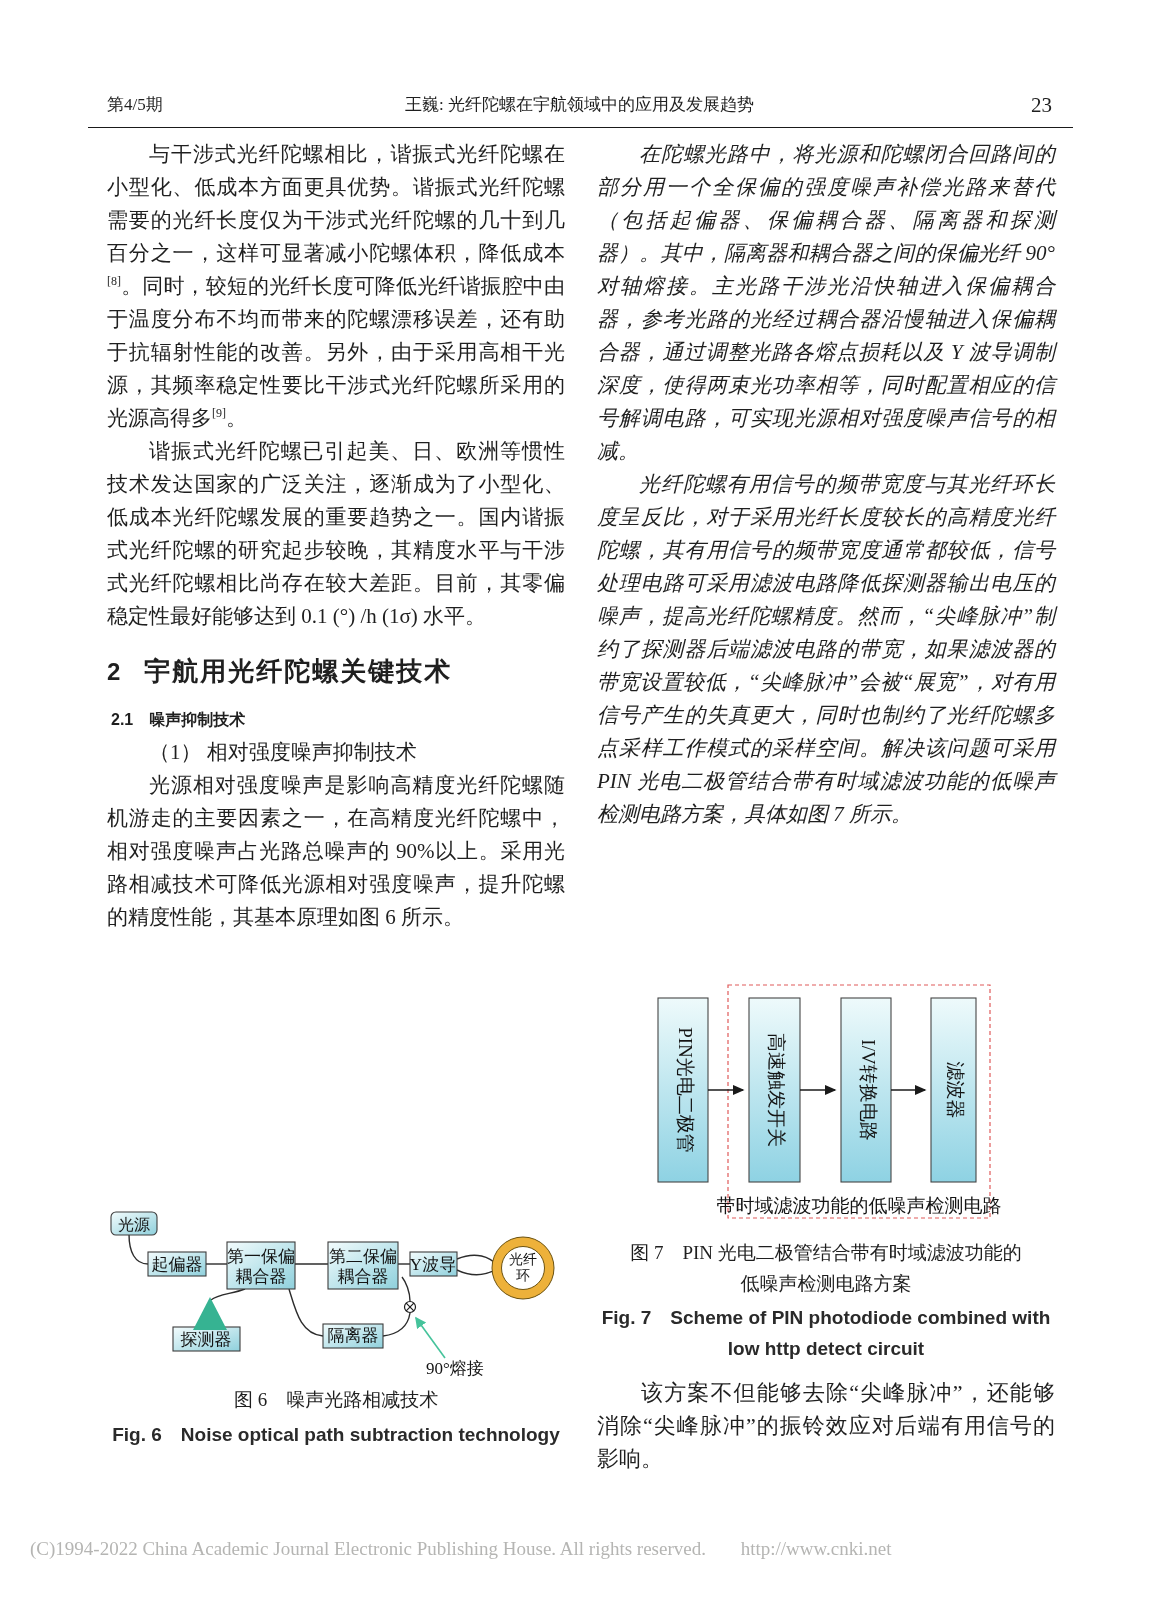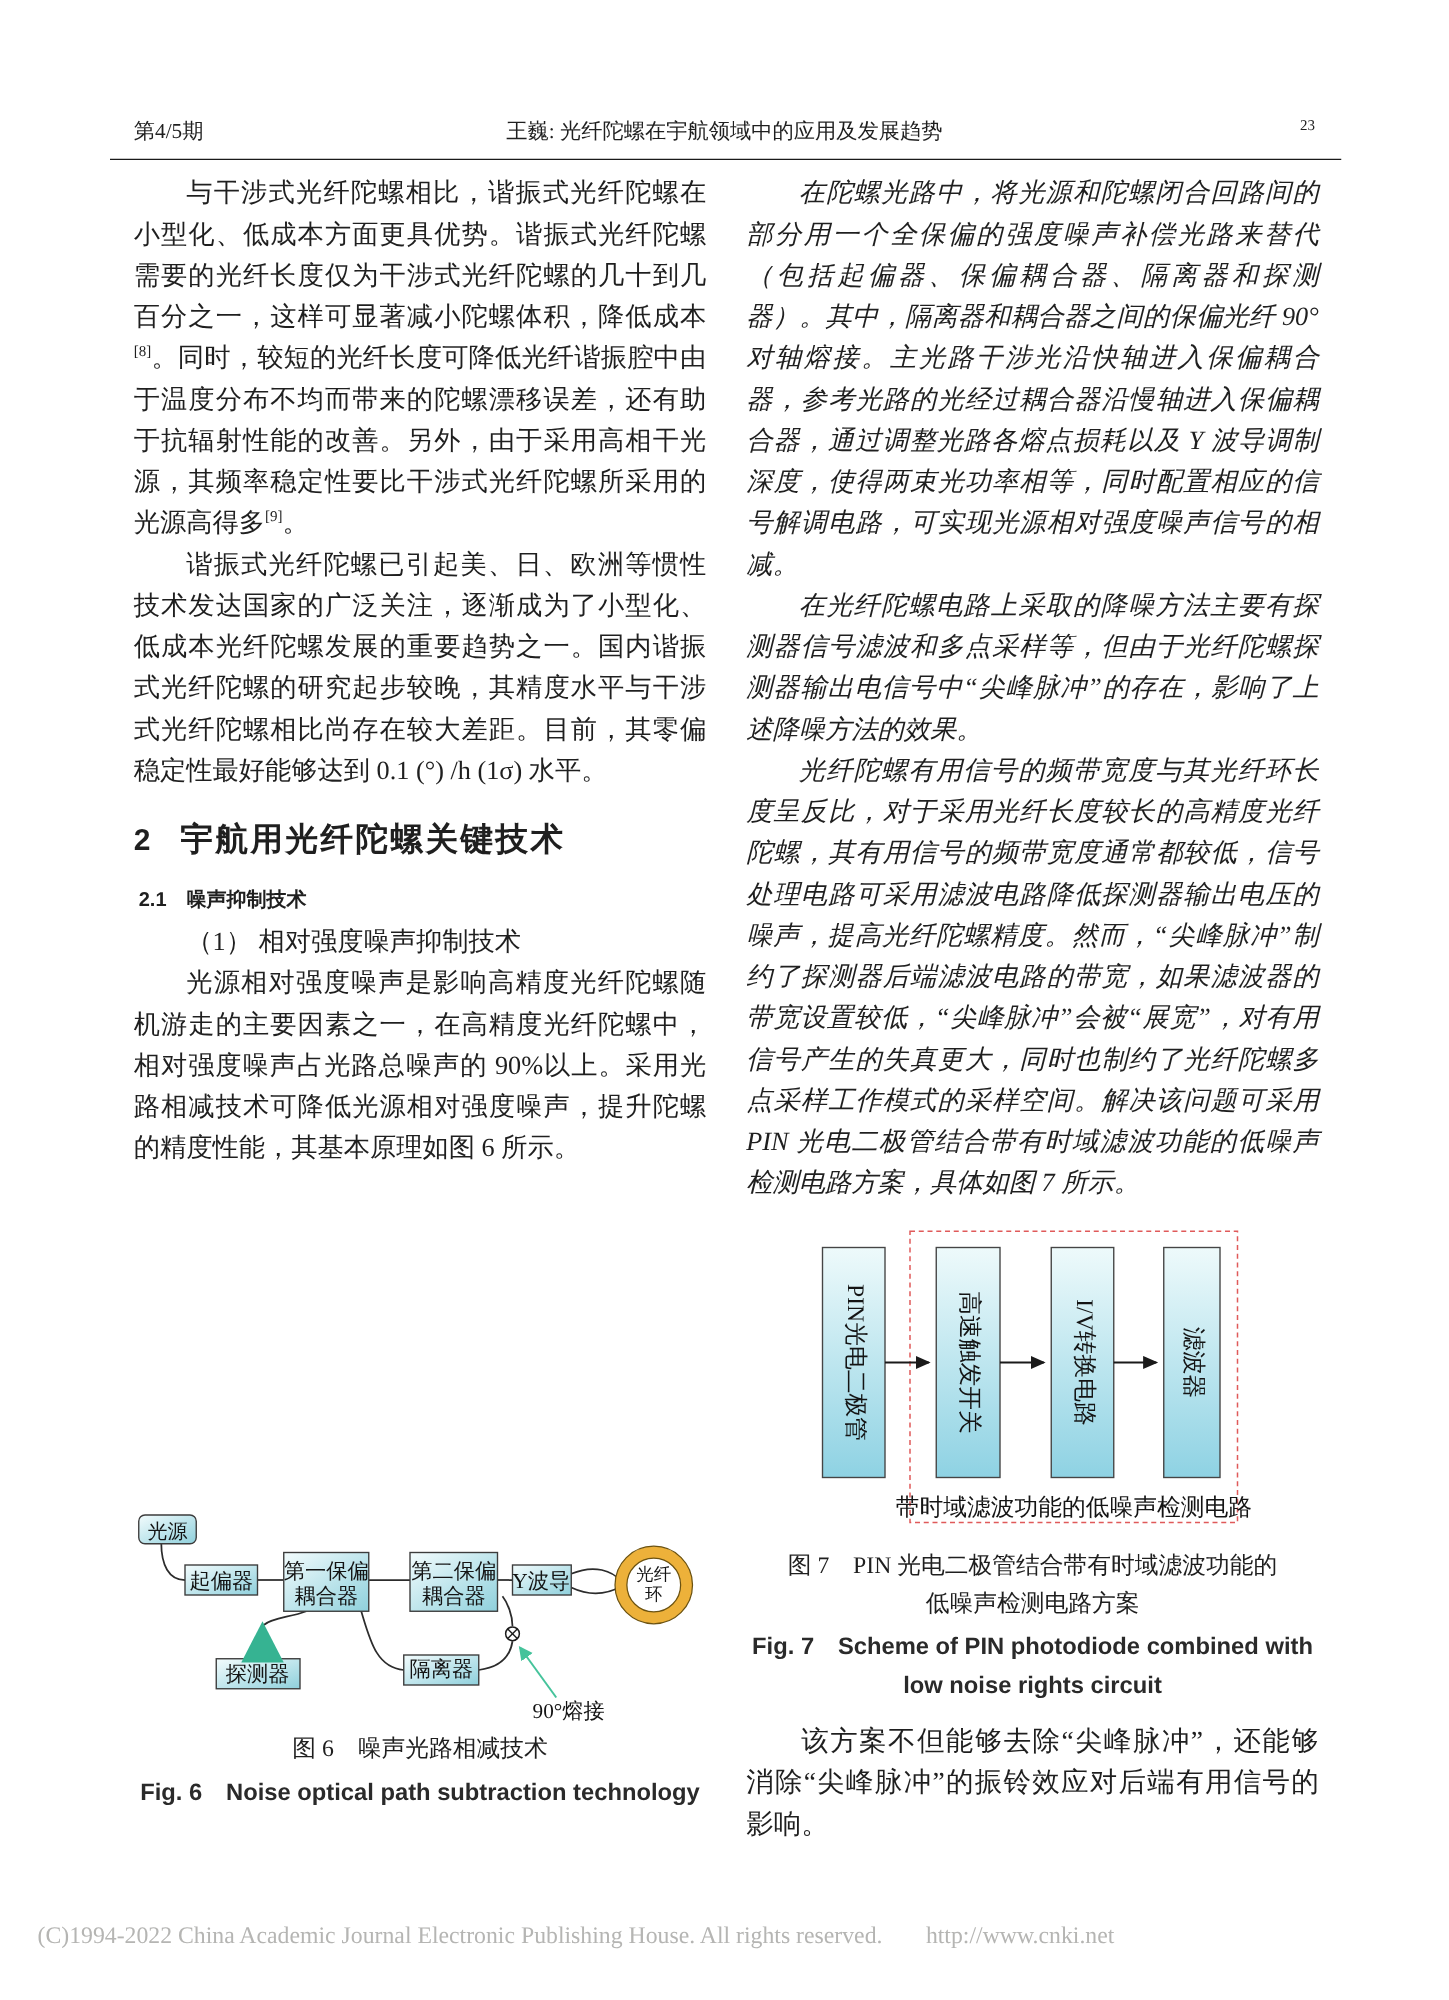--- a/index.html
+++ b/index.html
@@ -3,21 +3,21 @@
 <meta charset="utf-8">
 <style>
   html,body{margin:0;padding:0;}
   body{
     width:1159px;height:1600px;background:#ffffff;position:relative;
     font-family:"Liberation Serif","DejaVu Serif",serif;color:#1f1f1f;
     overflow:hidden;
   }
   .hdr-issue{position:absolute;left:107px;top:93px;font-size:17px;}
   .hdr-title{position:absolute;left:0;right:0;top:93px;text-align:center;font-size:17px;}
-  .hdr-page{position:absolute;right:107px;top:93px;font-size:12px;}
+  .hdr-page{position:absolute;right:107px;top:93px;font-size:21px;}
   .hdr-rule{position:absolute;left:88px;right:86px;top:127px;border-top:1.7px solid #1a1a1a;height:0;}
 
   .col{position:absolute;width:458px;font-size:21px;line-height:33px;text-align:justify;}
   .col-left{left:107px;top:138px;}
   .col-right{left:597px;top:138px;font-style:italic;}
   .col p{margin:0;text-indent:2em;}
   .col p.noindent{text-indent:0;}
   sup.ref{font-size:12px;line-height:0;}
 
   .h-sub3{font-family:"Liberation Sans","DejaVu Sans",sans-serif;font-weight:600;
@@ -118,21 +118,20 @@
   <text x="113" y="145" font-size="17" text-anchor="middle">探测器</text>
   <text x="260" y="141" font-size="17" text-anchor="middle">隔离器</text>
   <text x="333" y="174" font-size="17">90°熔接</text>
 </svg>
 
 <div class="cap-zh" style="left:107px;top:1384px;">图 6　噪声光路相减技术</div>
 <div class="cap-en" style="left:107px;top:1419px;">Fig. 6　Noise optical path subtraction technology</div>
 
 <div class="col col-right">
   <p>在陀螺光路中，将光源和陀螺闭合回路间的部分用一个全保偏的强度噪声补偿光路来替代（包括起偏器、保偏耦合器、隔离器和探测器）。其中，隔离器和耦合器之间的保偏光纤 90°对轴熔接。主光路干涉光沿快轴进入保偏耦合器，参考光路的光经过耦合器沿慢轴进入保偏耦合器，通过调整光路各熔点损耗以及 Y 波导调制深度，使得两束光功率相等，同时配置相应的信号解调电路，可实现光源相对强度噪声信号的相减。</p>
-  <p>在光纤陀螺电路上采取的降噪方法主要有探测器信号滤波和多点采样等，但由于光纤陀螺探测器输出电信号中“尖峰脉冲”的存在，影响了上述降噪方法的效果。</p>
   <p>光纤陀螺有用信号的频带宽度与其光纤环长度呈反比，对于采用光纤长度较长的高精度光纤陀螺，其有用信号的频带宽度通常都较低，信号处理电路可采用滤波电路降低探测器输出电压的噪声，提高光纤陀螺精度。然而，“尖峰脉冲”制约了探测器后端滤波电路的带宽，如果滤波器的带宽设置较低，“尖峰脉冲”会被“展宽”，对有用信号产生的失真更大，同时也制约了光纤陀螺多点采样工作模式的采样空间。解决该问题可采用 PIN 光电二极管结合带有时域滤波功能的低噪声检测电路方案，具体如图 7 所示。</p>
 </div>
 
 <svg class="fig" style="left:600px;top:975px;" width="470" height="250" viewBox="0 0 470 250">
   <defs>
     <linearGradient id="g7" x1="0" y1="0" x2="0" y2="1">
       <stop offset="0" stop-color="#eefafb"></stop>
         <stop offset="1" stop-color="#8ed2e3"></stop>
     </linearGradient>
     <marker id="arrb" markerWidth="10" markerHeight="8" refX="7" refY="3.5" orient="auto">
@@ -159,21 +158,21 @@
   <text transform="translate(174,115) rotate(90)" font-size="19" text-anchor="middle" dominant-baseline="middle">高速触发开关</text>
   <text transform="translate(266,115) rotate(90)" font-size="19" text-anchor="middle" dominant-baseline="middle">I/V转换电路</text>
   <text transform="translate(353,115) rotate(90)" font-size="19" text-anchor="middle" dominant-baseline="middle">滤波器</text>
 
   <text x="259" y="237" font-size="19" text-anchor="middle">带时域滤波功能的低噪声检测电路</text>
 </svg>
 
 <div class="cap-zh" style="left:597px;top:1237px;">图 7　PIN 光电二极管结合带有时域滤波功能的</div>
 <div class="cap-zh" style="left:597px;top:1268px;">低噪声检测电路方案</div>
 <div class="cap-en" style="left:597px;top:1302px;">Fig. 7　Scheme of PIN photodiode combined with</div>
-<div class="cap-en" style="left:597px;top:1333px;">low noise rights circuit</div>
+<div class="cap-en" style="left:597px;top:1333px;">low http detect circuit</div>
 
 <div class="concl">
   <p>该方案不但能够去除“尖峰脉冲”，还能够消除“尖峰脉冲”的振铃效应对后端有用信号的影响。</p>
 </div>
 
 <div class="footer">
   <span>(C)1994-2022 China Academic Journal Electronic Publishing House. All rights reserved.</span>
   <span class="url">http://www.cnki.net</span>
 </div>
 

